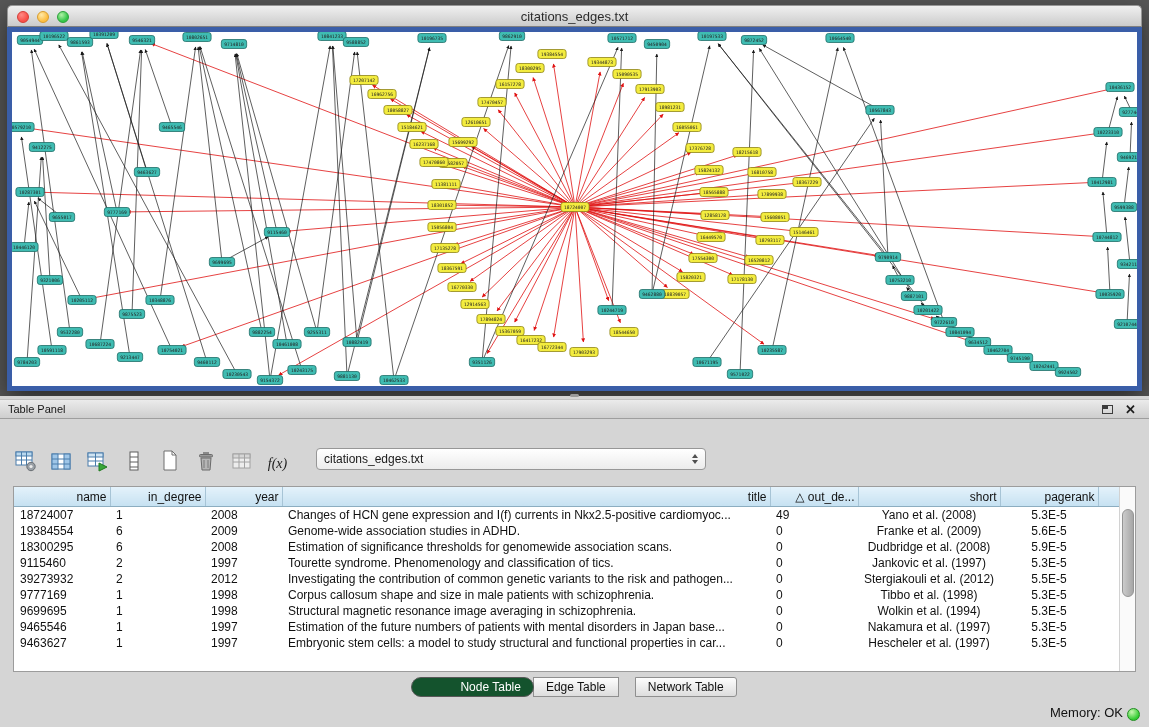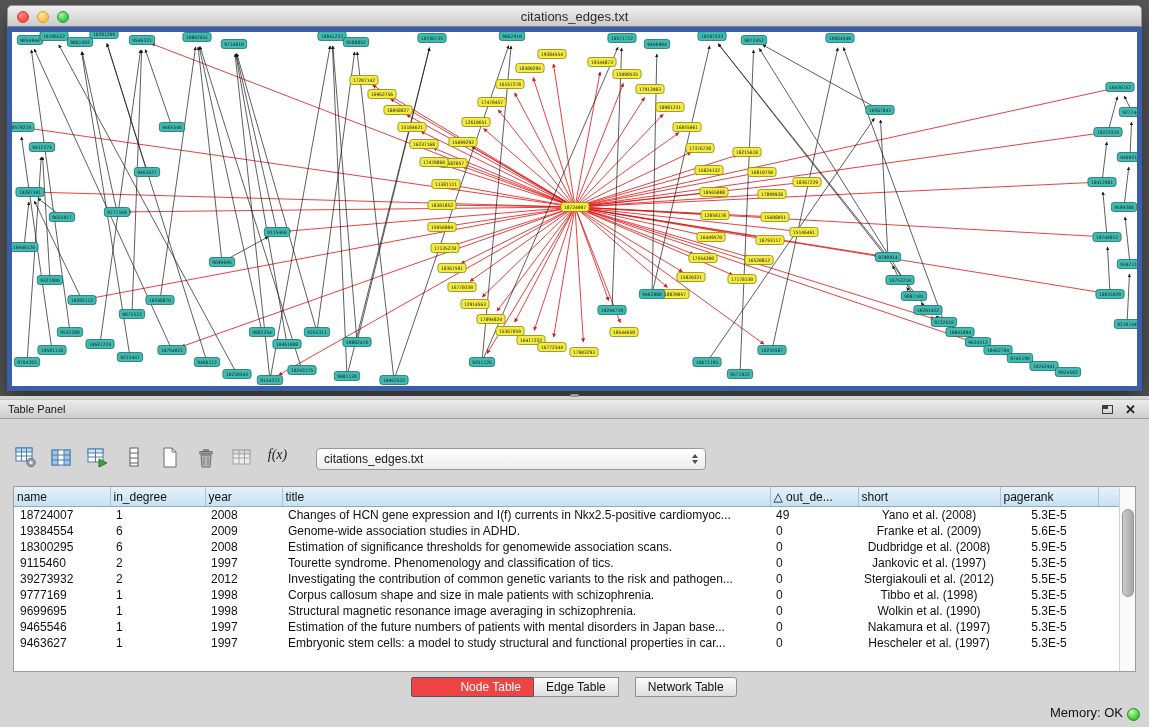--- a/index.html
+++ b/index.html
@@ -30,46 +30,46 @@
   .splitter-dot{position:absolute;left:570px;top:-2px;width:9px;height:3px;border-radius:2px;background:#9a9a9a;}
   .panel-titlebar{position:absolute;left:0;top:3px;width:1149px;height:20px;box-sizing:border-box;
                   background:linear-gradient(#ebebeb,#cecece);
                   border-top:1px solid #c2c2c2;border-bottom:1px solid #9e9e9e;}
   .panel-title{position:absolute;left:8px;top:3px;font-size:11px;color:#161616;}
   .float-icon{position:absolute;right:36px;top:5px;width:11px;height:9px;border:1px solid #3c3c3c;box-sizing:border-box;}
   .float-icon::after{content:"";position:absolute;left:0;top:0;width:5px;height:3px;background:#3c3c3c;}
   .close-icon{position:absolute;right:13px;top:2px;font-size:13px;font-weight:bold;color:#1d1d1d;}
 
   .toolbar{position:absolute;left:12px;top:48px;height:30px;display:flex;align-items:center;gap:9px;}
-  .tool-btn{width:27px;height:25px;display:flex;align-items:flex-start;justify-content:center;border-radius:3px;}
+  .tool-btn{width:27px;height:25px;display:flex;align-items:flex-end;justify-content:center;border-radius:3px;}
   .fx-label{font-family:"Liberation Serif",serif;font-style:italic;font-size:14px;color:#1c1c1c;padding:0 2px;}
   .combo{margin-left:16px;width:390px;height:22px;box-sizing:border-box;
          background:linear-gradient(#ffffff,#ececec);border:1px solid #979797;border-radius:4px;
          display:flex;align-items:center;padding:0 7px;font-size:12px;color:#1a1a1a;}
   .combo-arrows{margin-left:auto;display:flex;flex-direction:column;align-items:center;gap:2px;}
   .arr-up{width:0;height:0;border-left:3px solid transparent;border-right:3px solid transparent;border-bottom:4px solid #4f4f4f;}
   .arr-down{width:0;height:0;border-left:3px solid transparent;border-right:3px solid transparent;border-top:4px solid #4f4f4f;}
 
   .table-wrap{position:absolute;left:13px;top:90px;width:1123px;height:186px;
               background:#ffffff;border:1px solid #9c9c9c;box-sizing:border-box;overflow:hidden;}
   table.grid{border-collapse:collapse;table-layout:fixed;width:1106px;font-size:12px;}
-  table.grid th{height:19px;font-weight:normal;color:#111;text-align:left;
+  table.grid th{height:19px;font-weight:normal;color:#111;text-align:right;
                 background:linear-gradient(#e4f2fb,#c6e1f1);
                 border-right:1px solid #a7c4d6;border-bottom:1px solid #8cadc0;
                 overflow:hidden;white-space:nowrap;padding:0 3px;}
   table.grid td{height:16px;padding:0 6px;color:#111;overflow:hidden;white-space:nowrap;}
   table.grid td.center{text-align:center;}
   .vscroll{position:absolute;right:0;top:0;width:15px;height:184px;background:#fafafa;border-left:1px solid #d2d2d2;}
   .vthumb{position:absolute;left:2px;top:22px;width:10px;height:86px;border-radius:6px;
           background:linear-gradient(90deg,#cccccc,#a6a6a6);border:1px solid #949494;}
 
   .tabs{position:absolute;left:0;top:281px;width:1149px;display:flex;justify-content:center;}
   .tab{font-size:12px;padding:2px 12px;border:1px solid #8f8f8f;margin-left:-1px;color:#111;
        background:linear-gradient(#fdfdfd,#dddddd);}
-  .tab.active{background:#ef4444;color:#ffffff;border:1px solid #575757;border-radius:2px;z-index:2;padding-left:48px;}
+  .tab.active{background:#14532d;color:#ffffff;border:1px solid #575757;border-radius:10px;z-index:2;padding-left:48px;}
   .tab:last-child{border-radius:0 3px 3px 0;margin-left:16px;}
 
   .memory-label{position:absolute;right:26px;bottom:7px;font-size:13px;color:#111;}
   .memory-dot{position:absolute;right:9px;bottom:6px;width:11px;height:11px;border-radius:50%;
               background:radial-gradient(circle at 35% 28%,#c8f7b0,#2fcb2f 70%);border:1px solid #1e8e1e;}
 </style>
 </head>
 <body>
 
 <div class="desktop-top"></div>
@@ -649,21 +649,21 @@
             <td class="center">Tibbo et al. (1998)</td>
             <td class="center">5.3E-5</td>
             <td></td>
           </tr>
           <tr>
             <td>9699695</td>
             <td>1</td>
             <td>1998</td>
             <td>Structural magnetic resonance image averaging in schizophrenia.</td>
             <td>0</td>
-            <td class="center">Wolkin et al. (1990)</td>
+            <td class="center">Wolkin et al. (1994)</td>
             <td class="center">5.3E-5</td>
             <td></td>
           </tr>
           <tr>
             <td>9465546</td>
             <td>1</td>
             <td>1997</td>
             <td>Estimation of the future numbers of patients with mental disorders in Japan base...</td>
             <td>0</td>
             <td class="center">Nakamura et al. (1997)</td>

